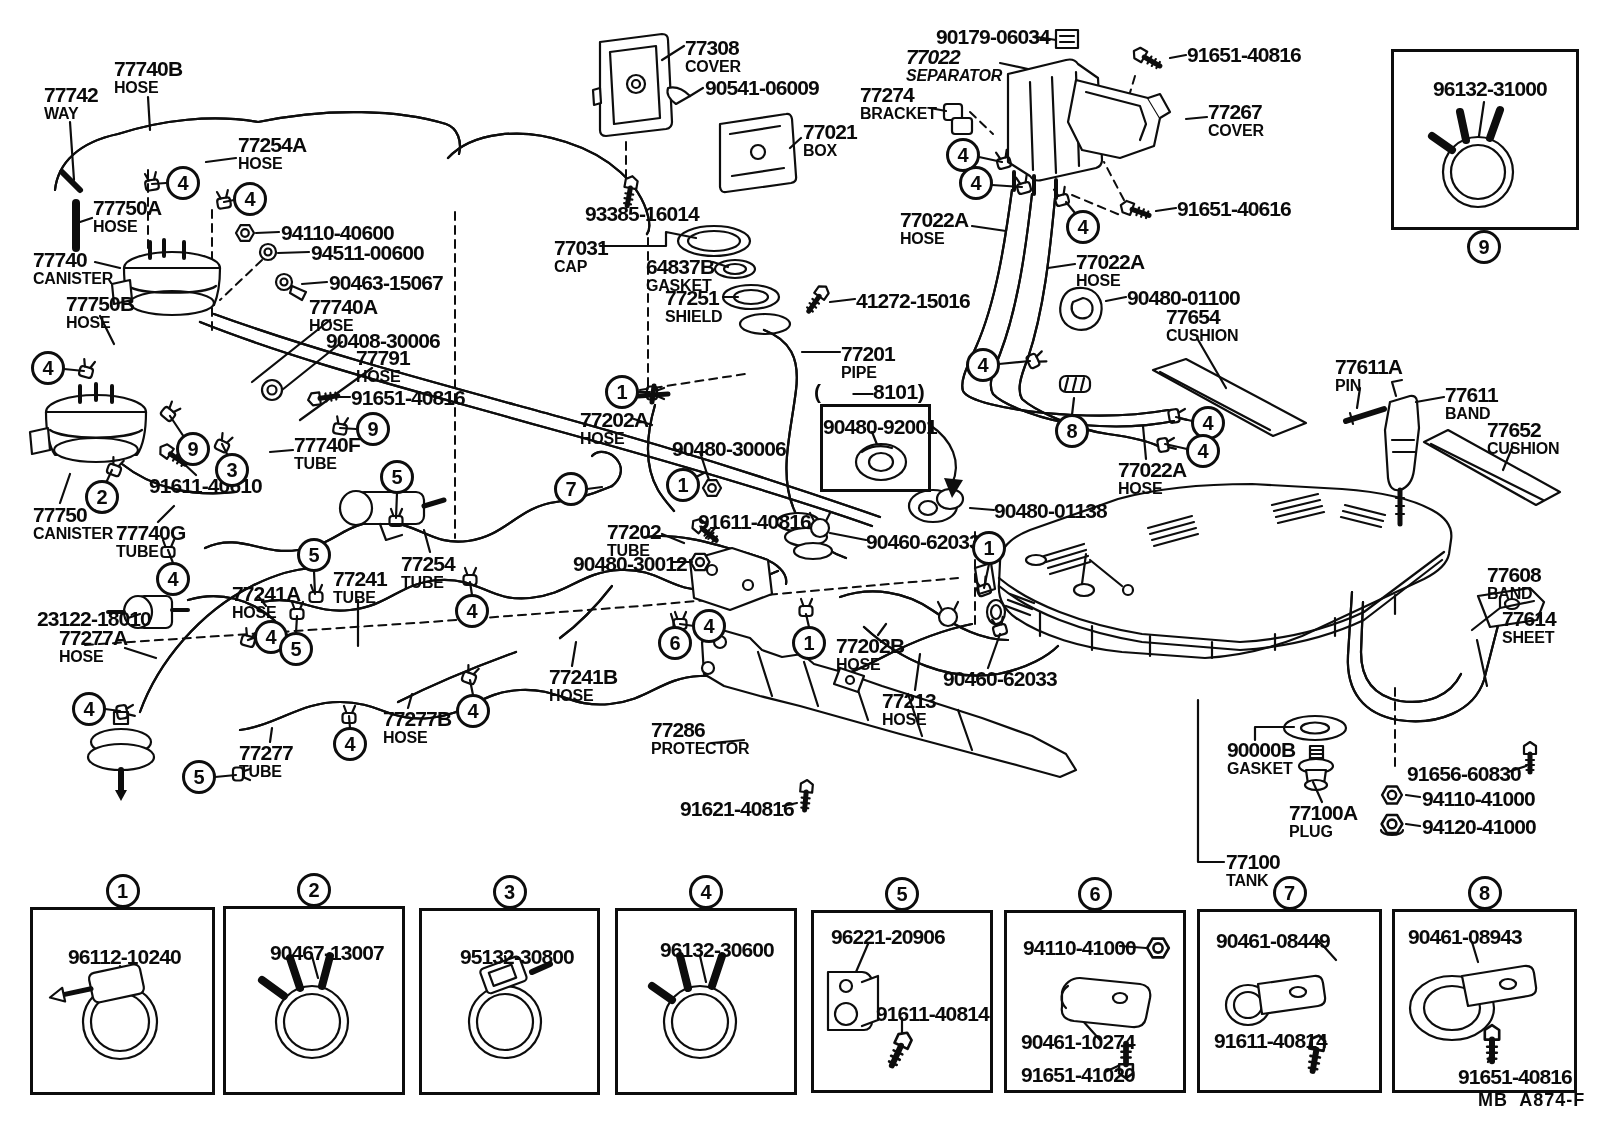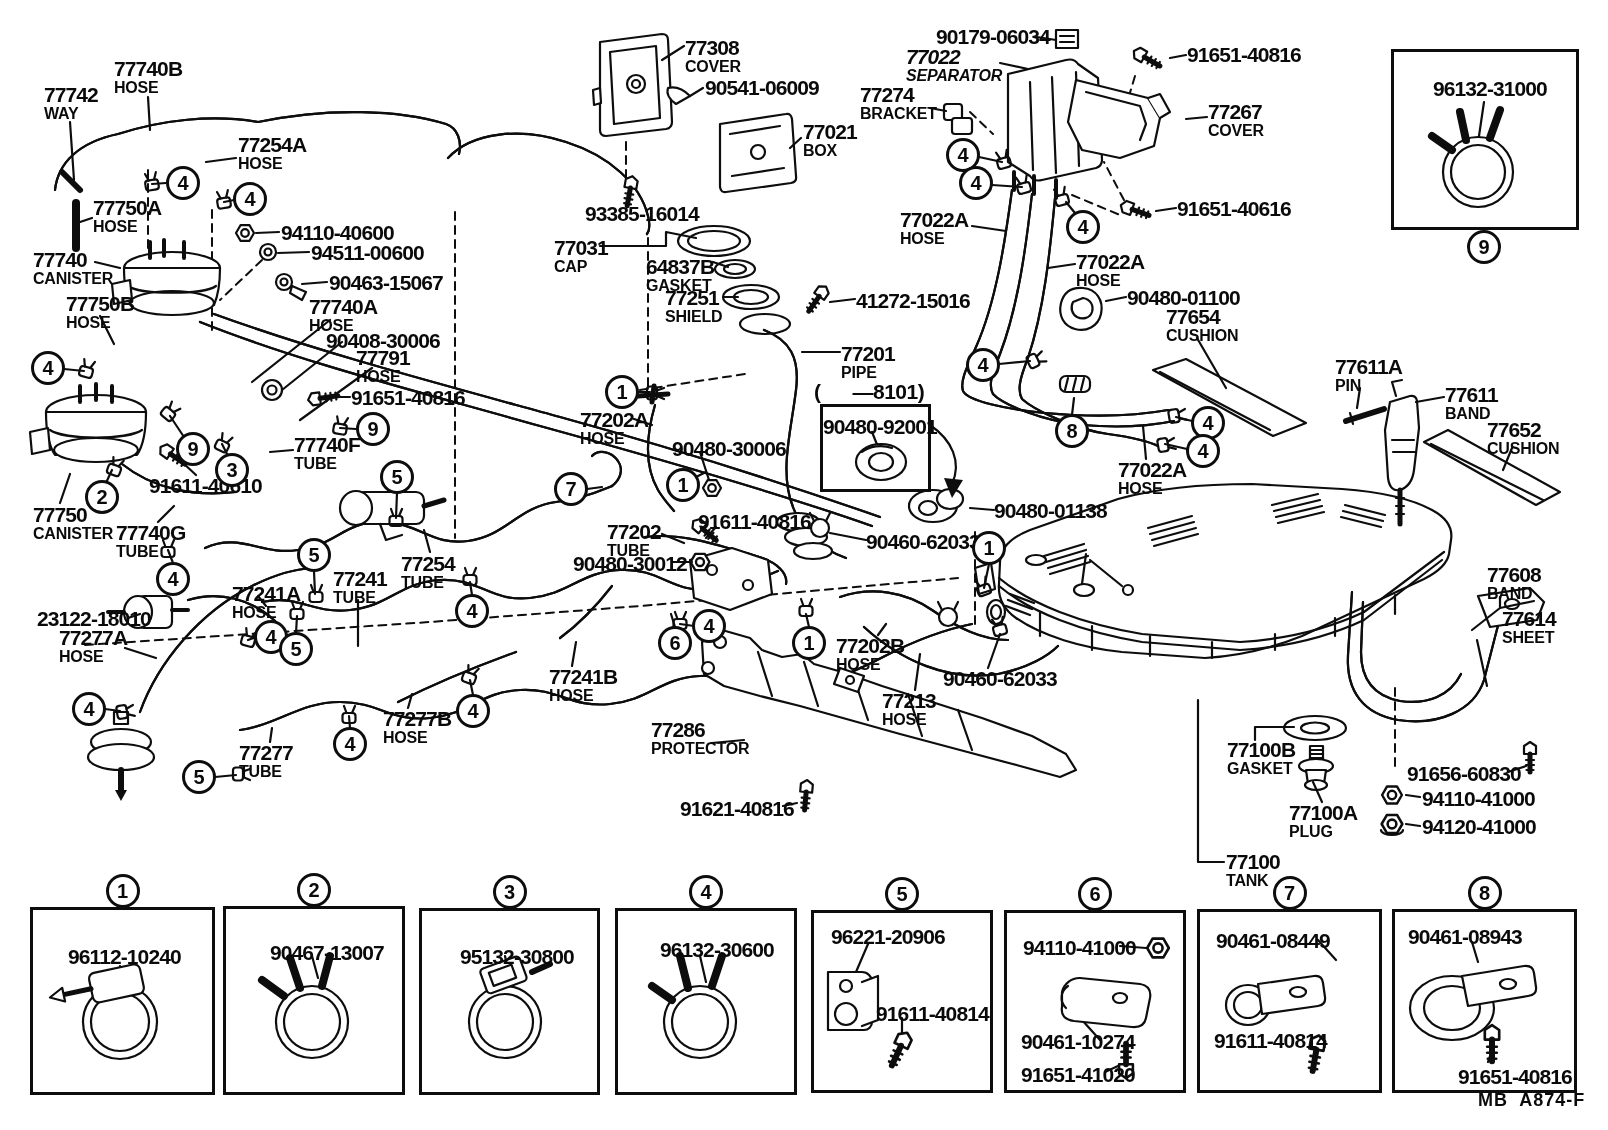--- a/index.html
+++ b/index.html
@@ -735,21 +735,21 @@
     <div class="label" style="left: 1407px; top: 763px;">
       <div class="pn">91656-60830</div>
     </div>
     <div class="label" style="left: 1422px; top: 788px;">
       <div class="pn">94110-41000</div>
     </div>
     <div class="label" style="left: 1422px; top: 816px;">
       <div class="pn">94120-41000</div>
     </div>
     <div class="label" style="left: 1227px; top: 739px;">
-      <div class="pn">77100B</div>
+      <div class="pn">90000B</div>
       <div class="sub">GASKET</div>
     </div>
     <div class="label" style="left: 1289px; top: 802px;">
       <div class="pn">77100A</div>
       <div class="sub">PLUG</div>
     </div>
     <div class="label" style="left: 1226px; top: 851px;">
       <div class="pn">77100</div>
       <div class="sub">TANK</div>
     </div>

